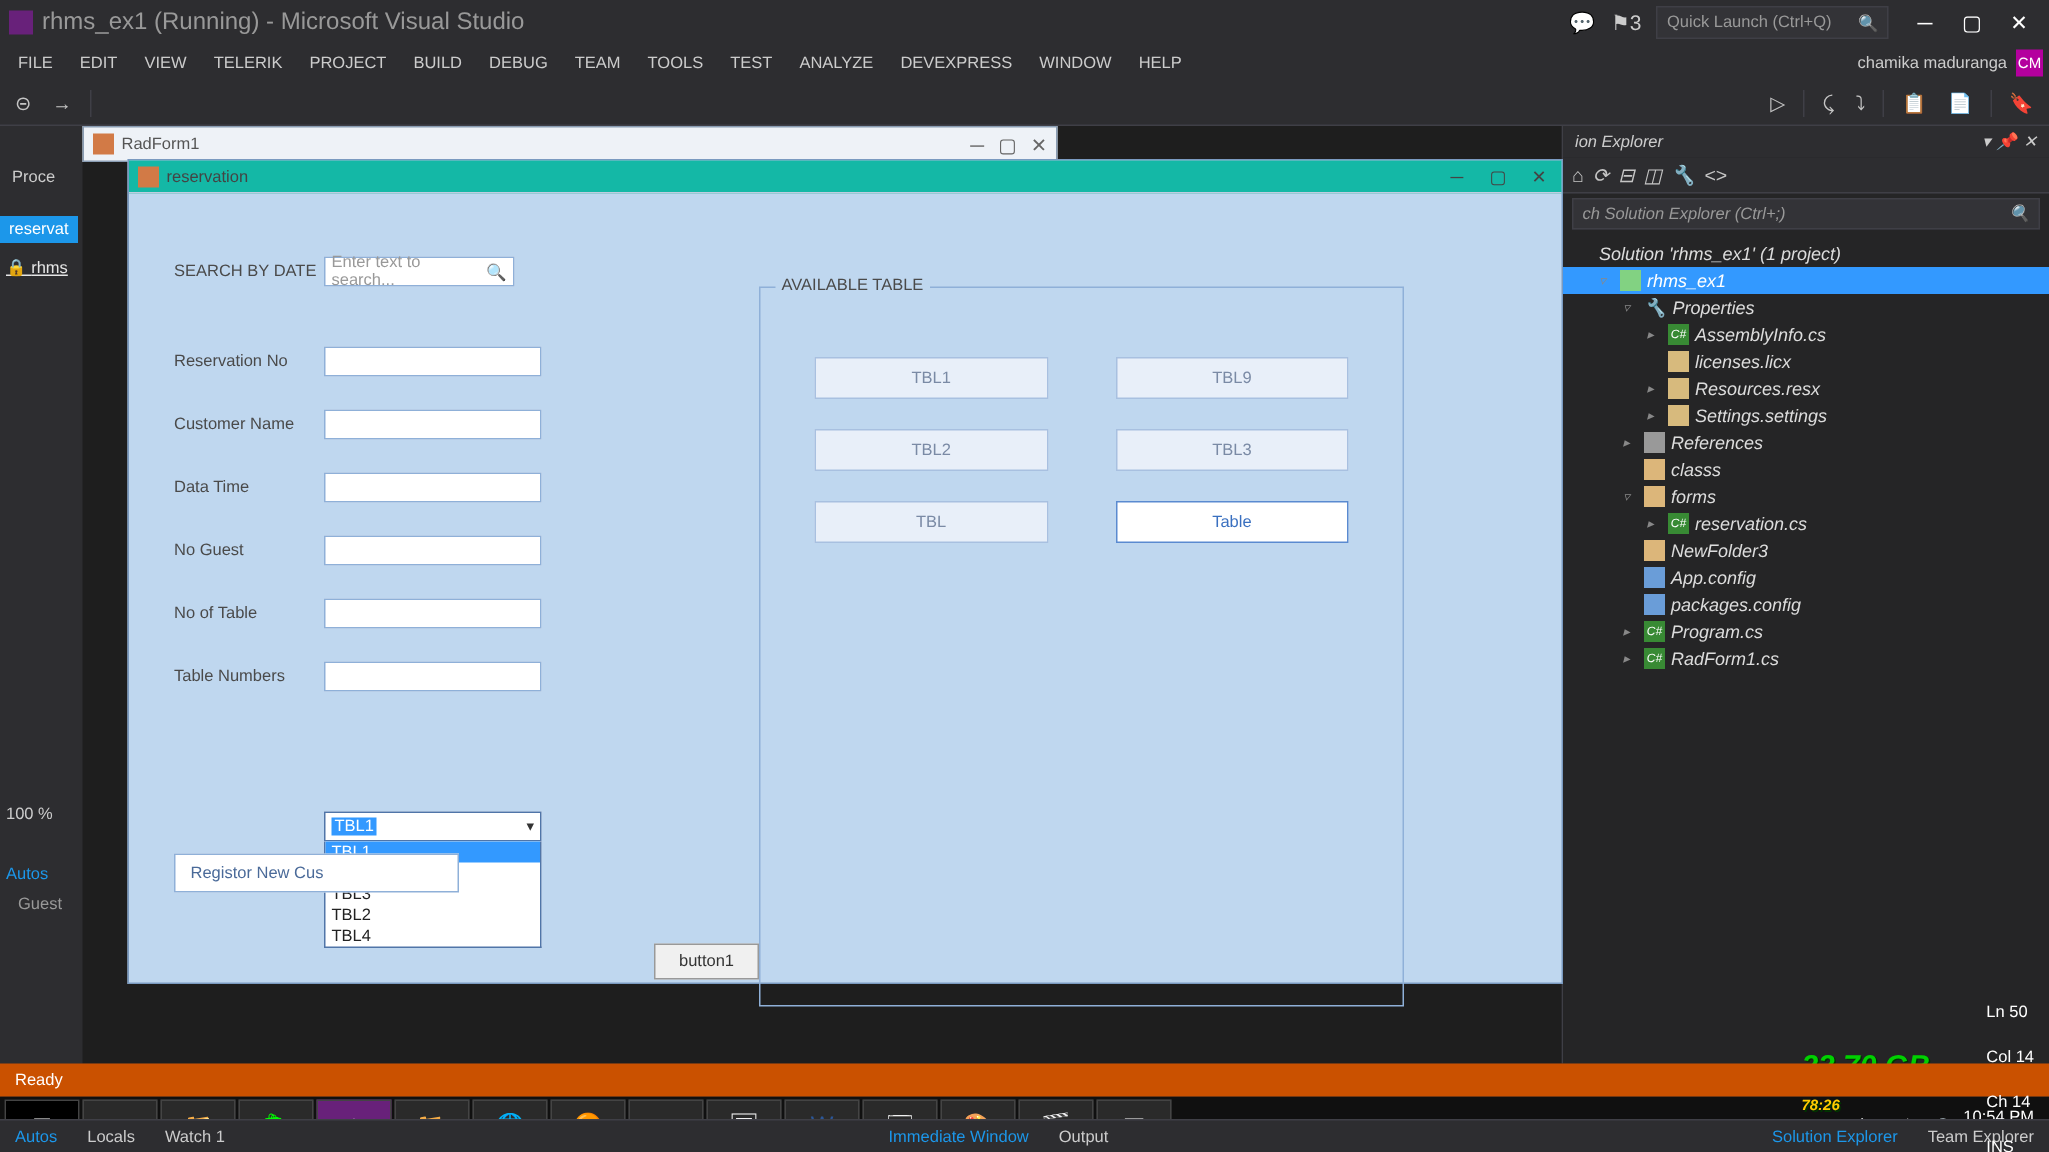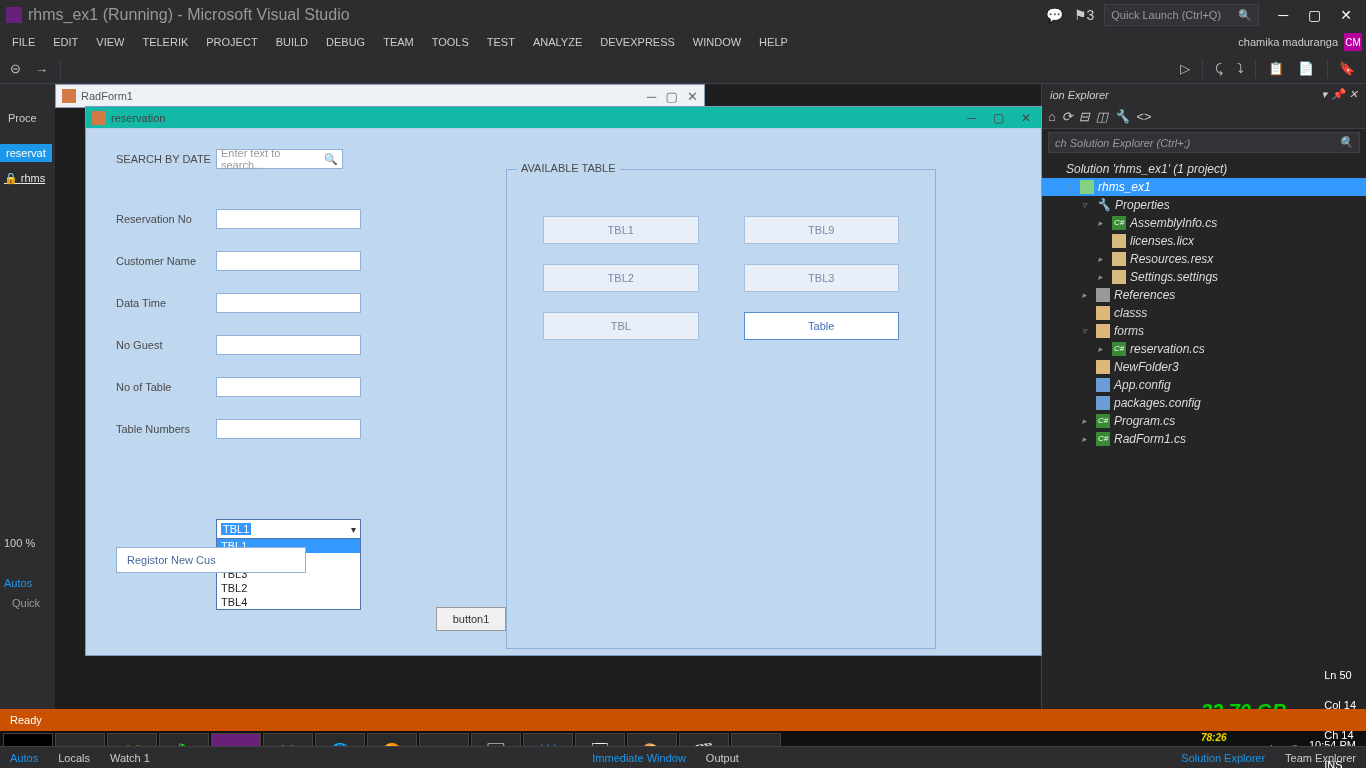--- a/index.html
+++ b/index.html
@@ -77,21 +77,21 @@
 .radform .ico { width: 14px; height: 14px; background: #d27a46; margin-right: 5px;}
 .radform .ttl { color: #555; font-size: 11px; flex: 1;}
 .radform .wbtns span { color: #666; font-size: 13px; margin-left: 6px;}
 
 
 .reservation { position: absolute; top: 22px; left: 30px; width: 957px; height: 550px; background: #bfd7ef; border: 1px solid #7a9ac0; z-index: 10;}
 .reservation .title { height: 22px; background: #14b8a6; border-bottom: 1px solid #c0cde0; display: flex; align-items: center; padding: 0 6px;}
 .reservation .title .ico { width: 14px; height: 14px; background: #d27a46; margin-right: 5px;}
 .reservation .title .txt { color: #444; font-size: 11px; flex: 1;}
 .reservation .title .wbtns span { color: #444; font-size: 12px; margin-left: 6px; width: 18px; height: 16px; display: inline-flex; align-items:center; justify-content:center;}
-.reservation .body { padding: 20px 30px; position: relative; height: calc(100% - 22px);}
+.reservation .body { padding: 20px 30px; position: relative; height: calc(100% - 22px); margin-top: 22px;}
 
 .reservation .row { display: flex; align-items: center; margin-bottom: 22px;}
 .reservation .row label { width: 100px; color: #4a4a4a; font-size: 11px;}
 .reservation .row .tb { width: 145px; height: 20px; background: #fff; border: 1px solid #8fb0d8;}
 .reservation .searchrow { display: flex; align-items: center; margin-bottom: 40px;}
 .reservation .searchrow label { width: 100px; color: #4a4a4a; font-size: 11px; font-weight: normal;}
 .reservation .searchbox { width: 127px; height: 20px; background: #fff; border: 1px solid #8fb0d8; display: flex; align-items: center; padding: 0 4px; color: #999; font-size: 11px; justify-content: space-between;}
 
 .reservation .combo { position: absolute; left: 130px; top: 390px; width: 145px;}
 .reservation .combo .sel { height: 20px; background: #fff; border: 1px solid #5075a8; display: flex; align-items: center; padding: 0 4px;}
@@ -172,21 +172,21 @@
   <span class="tbtn">🔖</span>
 </div>
 
 <div class="main">
   <div class="left-edge">
     <div class="proc-label">Proce</div>
     <div class="tab-stub">reservat</div>
     <div class="hidden-tree">🔒 <span>rhms</span></div>
     <div class="zoom">100 %</div>
     <div class="autos-tab">Autos</div>
-    <div class="name-label">Quick</div>
+    <div class="name-label">Guest</div>
   </div>
 
   <div class="center">
 
     <div class="radform">
       <span class="ico"></span>
       <span class="ttl">RadForm1</span>
       <span class="wbtns">
         <span>─</span>
         <span>▢</span>

